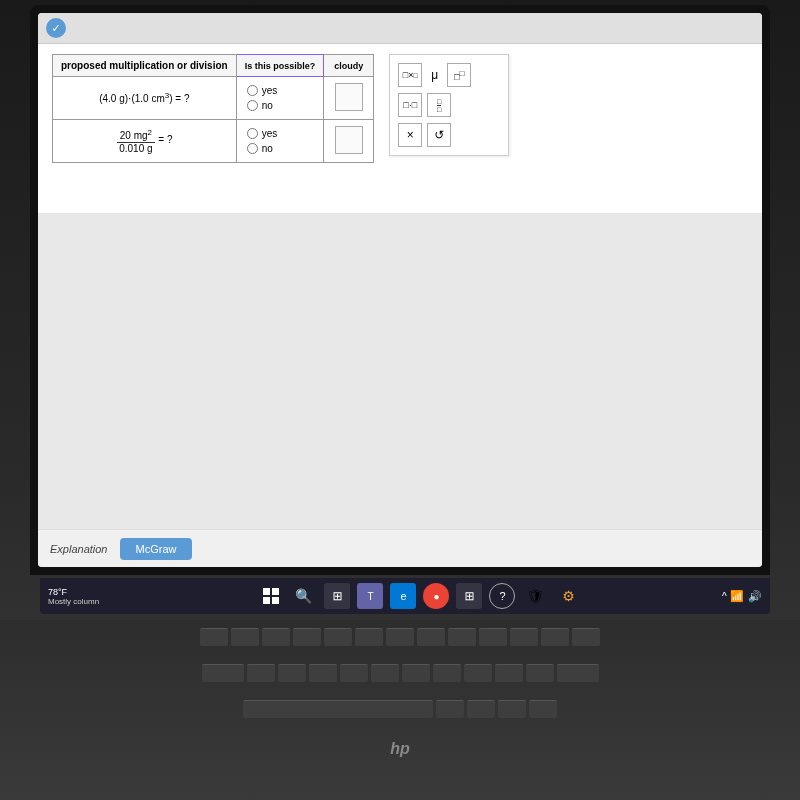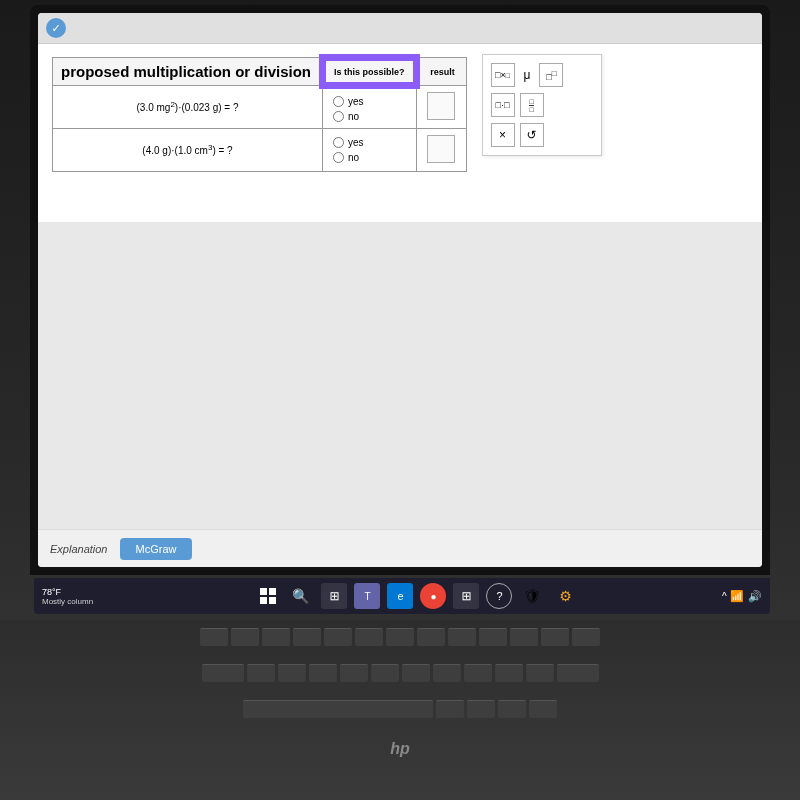--- a/index.html
+++ b/index.html
@@ -29,47 +29,27 @@
       </div>
 
       <div style="background:white;padding:10px 14px;position:relative;">
 
 
         <div style="display:flex;gap:15px;align-items:flex-start;">
 
           <table style="border-collapse:collapse;font-size:10px;width:auto;">
             <thead>
               <tr>
-                <th style="border:1px solid #999;padding:5px 8px;background:#f5f5f5;font-weight:bold;text-align:right;font-size:15px;min-width:130px;">proposed multiplication or division</th>
-                <th style="border:7px solid #8b5cf6;padding:5px 8px;background:#f5f5f5;font-weight:bold;text-align:center;font-size:9px;min-width:60px;">Is this possible?</th>
-                <th style="border:1px solid #999;padding:5px 8px;background:#f5f5f5;font-weight:bold;text-align:center;font-size:9px;min-width:50px;">result</th>
+                <th style="border:1px solid #999;padding:5px 8px;background:#f5f5f5;font-weight:bold;text-align:right;font-size:10px;min-width:130px;">proposed multiplication or division</th>
+                <th style="border:1px solid #8b5cf6;padding:5px 8px;background:#f5f5f5;font-weight:bold;text-align:center;font-size:9px;min-width:60px;">Is this possible?</th>
+                <th style="border:1px solid #999;padding:5px 8px;background:#f5f5f5;font-weight:bold;text-align:center;font-size:9px;min-width:50px;">cloudy</th>
               </tr>
             </thead>
             <tbody>
 
-              <tr>
-                <td style="border:1px solid #999;padding:8px 10px;text-align:center;font-size:10px;">
-                  (3.0 mg<sup>2</sup>)·(0.023 g) = ?
-                </td>
-                <td style="border:1px solid #999;padding:6px 10px;">
-                  <div style="display:flex;flex-direction:column;gap:4px;">
-                    <label style="display:flex;align-items:center;gap:4px;font-size:10px;cursor:pointer;">
-                      <input type="radio" name="row1" value="yes" style="width: 11px; height: 11px;">
-                      <span>yes</span>
-                    </label>
-                    <label style="display:flex;align-items:center;gap:4px;font-size:10px;cursor:pointer;">
-                      <input type="radio" name="row1" value="no" style="width: 11px; height: 11px;">
-                      <span>no</span>
-                    </label>
-                  </div>
-                </td>
-                <td style="border:1px solid #999;padding:6px;text-align:center;">
-                  <div style="width:28px;height:28px;border:1px solid #aaa;background:#fafafa;display:inline-block;"></div>
-                </td>
-              </tr>
 
               <tr>
                 <td style="border:1px solid #999;padding:8px 12px;text-align:center;font-size:10px;">
                   (4.0 g)·(1.0 cm<sup>3</sup>) = ?
                 </td>
                 <td style="border:1px solid #999;padding:6px 10px;">
                   <div style="display:flex;flex-direction:column;gap:4px;">
                     <label style="display:flex;align-items:center;gap:4px;font-size:10px;cursor:pointer;">
                       <input type="radio" name="row2" value="yes" style="width: 11px; height: 11px;">
                       <span>yes</span>
@@ -78,20 +58,44 @@
                       <input type="radio" name="row2" value="no" style="width: 11px; height: 11px;">
                       <span>no</span>
                     </label>
                   </div>
                 </td>
                 <td style="border:1px solid #999;padding:6px;text-align:center;">
                   <div style="width:28px;height:28px;border:1px solid #aaa;background:#fafafa;display:inline-block;"></div>
                 </td>
               </tr>
 
+              <tr>
+                <td style="border:1px solid #999;padding:8px 10px;text-align:center;font-size:10px;">
+                  <span style="display:inline-flex;flex-direction:column;align-items:center;vertical-align:middle;">
+                    <span style="border-bottom:1px solid #333;padding:0 3px;font-size:10px;">20 mg<sup>2</sup></span>
+                    <span style="padding:0 3px;font-size:10px;">0.010 g</span>
+                  </span>
+                  <span style="font-size:10px;"> = ?</span>
+                </td>
+                <td style="border:1px solid #999;padding:6px 10px;">
+                  <div style="display:flex;flex-direction:column;gap:4px;">
+                    <label style="display:flex;align-items:center;gap:4px;font-size:10px;cursor:pointer;">
+                      <input type="radio" name="row3" value="yes" style="width: 11px; height: 11px;">
+                      <span>yes</span>
+                    </label>
+                    <label style="display:flex;align-items:center;gap:4px;font-size:10px;cursor:pointer;">
+                      <input type="radio" name="row3" value="no" style="width: 11px; height: 11px;">
+                      <span>no</span>
+                    </label>
+                  </div>
+                </td>
+                <td style="border:1px solid #999;padding:6px;text-align:center;">
+                  <div style="width:28px;height:28px;border:1px solid #aaa;background:#fafafa;display:inline-block;"></div>
+                </td>
+              </tr>
             </tbody>
           </table>
 
           <div style="border:1px solid #ccc;padding:8px;background:white;box-shadow:1px 1px 3px rgba(0,0,0,0.1);min-width:120px;">
             <div style="display:flex;align-items:center;gap:5px;margin-bottom:6px;">
               <button style="width:24px;height:24px;border:1px solid #aaa;background:white;font-size:9px;cursor:pointer;display:flex;align-items:center;justify-content:center;">□×<sup style="font-size:7px;">□</sup></button>
               <span style="font-size:12px;padding:2px 4px;">μ</span>
               <button style="width:24px;height:24px;border:1px solid #aaa;background:white;font-size:9px;cursor:pointer;">□<sup>□</sup></button>
             </div>
             <div style="display:flex;align-items:center;gap:5px;margin-bottom:6px;">
@@ -117,21 +121,21 @@
 
 
       <div style="position:absolute;bottom:0;left:0;right:0;height:38px;background:#f0f0f0;border-top:1px solid #ddd;display:flex;align-items:center;padding:0 12px;gap:12px;">
         <span style="font-size:11px;color:#444;cursor:pointer;font-style:italic;">Explanation</span>
         <button style="background:#5b9bd5;color:white;border:none;padding:5px 16px;border-radius:4px;font-size:11px;cursor:pointer;">McGraw</button>
       </div>
 
     </div>
   </div>
 
-  <div style="position:absolute;top:578px;left:34px;right:30px;height:36px;background:#1e1e2e;display:flex;align-items:center;padding:0 8px;gap:6px;border-radius:0 0 4px 4px;">
+  <div style="position:absolute;top:578px;left:40px;right:30px;height:36px;background:#1e1e2e;display:flex;align-items:center;padding:0 8px;gap:6px;border-radius:0 0 4px 4px;">
 
     <div style="display:flex;flex-direction:column;min-width:70px;">
       <span style="font-size:9px;color:white;">78°F</span>
       <span style="font-size:8px;color:#ccc;">Mostly column</span>
     </div>
 
     <div style="display:flex;align-items:center;gap:7px;flex:1;justify-content:center;">
       <div style="width:26px;height:26px;display:flex;align-items:center;justify-content:center;cursor:pointer;">
         <svg width="16" height="16" viewBox="0 0 16 16" fill="white">
           <rect x="0" y="0" width="7" height="7"></rect>

